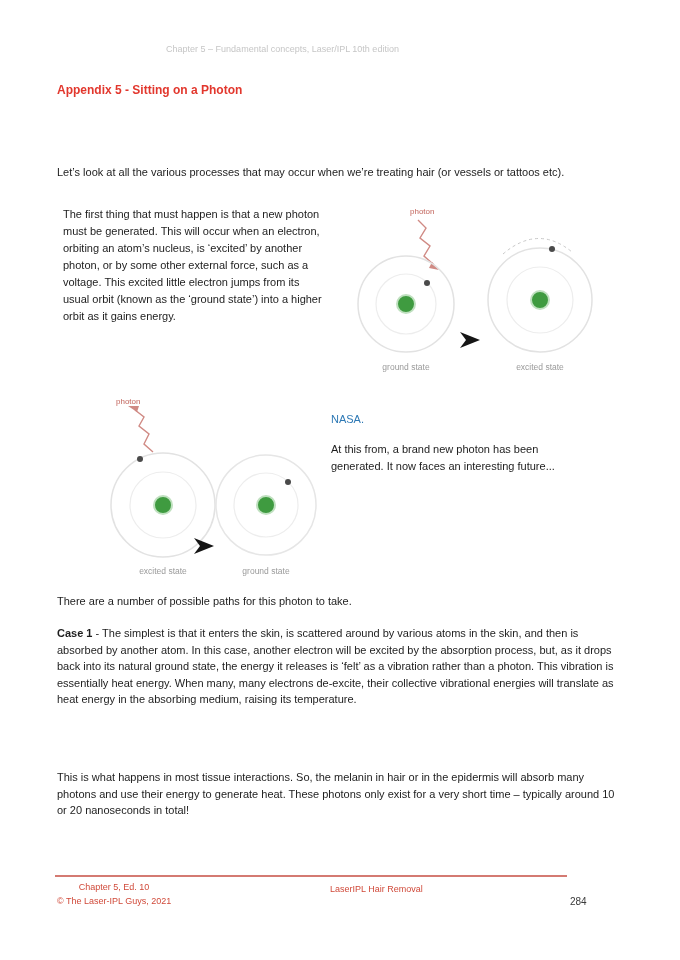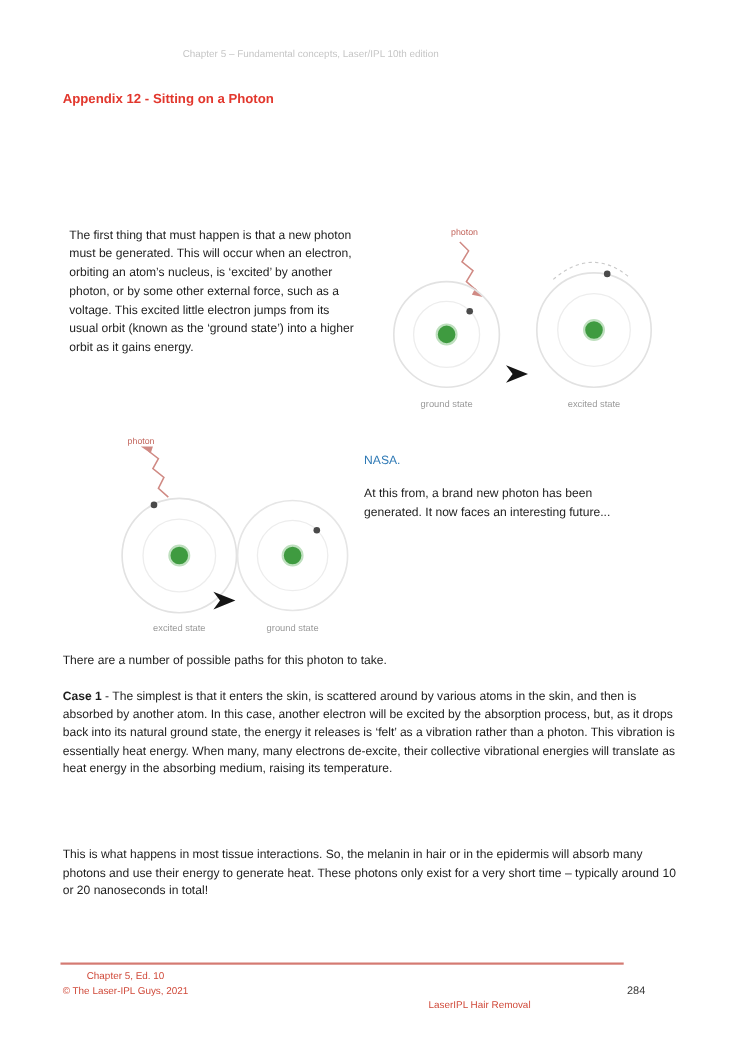--- a/index.html
+++ b/index.html
@@ -31,36 +31,37 @@
   .after-photon{margin-top:14px;}
   .paths-intro{position:absolute;top:593px;left:57px;width:560px;}
   .case1{position:absolute;top:625px;left:57px;width:562px;}
   .case1 b{font-weight:bold;text-align:center;}
   .tissue{position:absolute;top:769px;left:57px;width:562px;}
   .pagenum{position:absolute;top:896px;left:570px;width:40px;text-align:left;
     font-size:10px;color:#3a3a3a;}
   .footrule{position:absolute;top:875px;left:55px;width:512px;height:0;
     border-top:2px solid #d47a72;}
   .foot-left{position:absolute;top:880px;left:57px;font-size:9px;color:#d04a3a;line-height:1.6;text-align:center;}
-  .foot-right{position:absolute;top:908px;left:330px;width:212px;text-align:center;
+  .foot-right{position:absolute;top:884px;left:330px;width:212px;text-align:left;
     font-size:9px;color:#d04a3a;}
   .caption{fill:#9a9a9a;font-size:8.5px;font-family:"Liberation Sans",sans-serif;}
   .photon-label{fill:#c2655c;font-size:8px;font-family:"Liberation Sans",sans-serif;}
   svg{display:block;}
 </style>
 </head>
 <body>
 
 <div class="page">
 
   <div class="runninghead">Chapter 5 – Fundamental concepts, Laser/IPL 10th edition</div>
 
-  <div class="apptitle">Appendix 12 - Sitting on a Photon</div>
+  <div class="apptitle">Appendix 5 - Sitting on a Photon</div>
 
 
+  <div class="para p2">Let’s look at all the various processes that may occur when we’re treating hair (or vessels or tattoos etc).</div>
 
   <div class="para excite-text">The first thing that must happen is that a new photon must be generated. This will occur when an electron, orbiting an atom’s nucleus, is ‘excited’ by another photon, or by some other external force, such as a voltage. This excited little electron jumps from its usual orbit (known as the ‘ground state’) into a higher orbit as it gains energy.</div>
 
   <div class="fig1">
     <svg width="270" height="180" viewBox="0 0 270 180">
 
       <text x="72" y="18" class="photon-label">photon</text>
       <polyline points="80,24 88,32 82,42 92,50 86,60 95,68" fill="none" stroke="#d08a84" stroke-width="1.4"></polyline>
       <path d="M94 66 l7 8 -10 -2 z" fill="#d08a84"></path>
 

